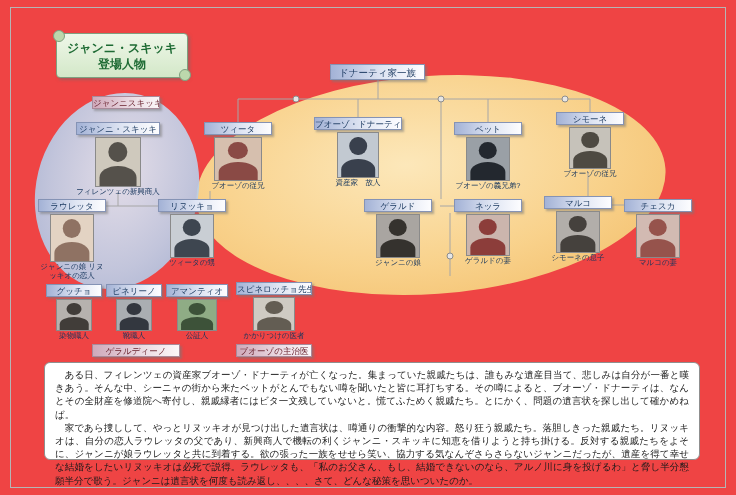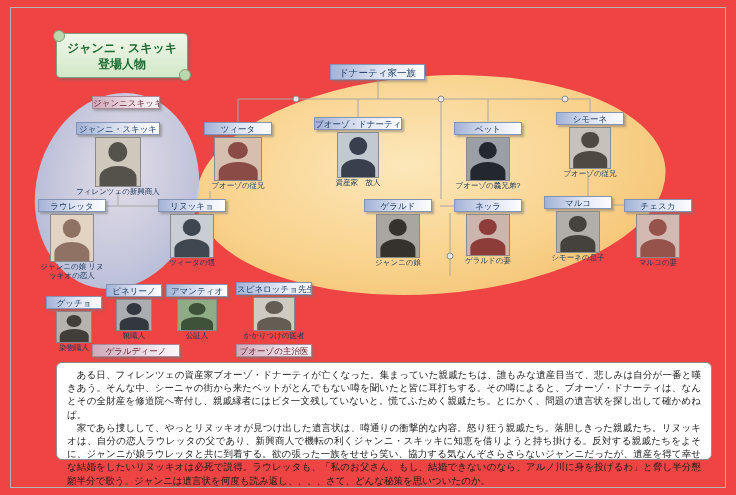--- a/index.html
+++ b/index.html
@@ -37,21 +37,21 @@
 
   .card{position:absolute;z-index:3;text-align:center;}
   .photo{position:relative;margin:2px auto 0;border:1px solid #8a8a8a;background:var(--bg,#ccc);overflow:hidden;}
   .photo::before{content:"";position:absolute;left:50%;top:9%;width:44%;height:42%;transform:translateX(-50%);
         border-radius:50%;background:var(--p,#555);}
   .photo::after{content:"";position:absolute;left:50%;bottom:-6%;width:84%;height:48%;transform:translateX(-50%);
         border-radius:50% 50% 0 0;background:var(--p,#555);}
   .caption{margin-top:1px;font-size:7.5px;line-height:8.5px;color:#17365d;white-space:nowrap;}
   .caption.wrap{white-space:normal;}
 
-  .synopsis{position:absolute;left:56px;top:362px;width:656px;height:98px;z-index:3;
+  .synopsis{position:absolute;left:44px;top:362px;width:656px;height:98px;z-index:3;
         border:1px solid #8f8f8f;border-radius:6px;background:#ffffff;
         padding:5px 10px;font-size:9.5px;line-height:13.2px;color:#1a1a1a;text-align:justify;}
 </style>
 </head>
 <body>
 
 <div class="page">
   <div class="frame"></div>
 
   <div class="ellipse yellow"></div>
@@ -152,21 +152,21 @@
     <div class="caption">シモーネの息子</div>
   </div>
 
   <div class="card" style="left:624px;top:199px;width:68px;">
     <div class="namebox">チェスカ</div>
     <div class="photo" style="--bg:#d2bab2;--p:#96534c;width:44px;height:44px;"></div>
     <div class="caption">マルコの妻</div>
   </div>
 
 
-  <div class="card" style="left:46px;top:296px;width:56px;">
+  <div class="card" style="left:46px;top:284px;width:56px;">
     <div class="namebox">グッチョ</div>
     <div class="photo" style="--bg:#b6b2ae;--p:#413d39;width:36px;height:32px;"></div>
     <div class="caption">染物職人</div>
   </div>
 
   <div class="card" style="left:106px;top:284px;width:56px;">
     <div class="namebox">ピネリーノ</div>
     <div class="photo" style="--bg:#aaaeb2;--p:#33373f;width:36px;height:32px;"></div>
     <div class="caption">靴職人</div>
   </div>

